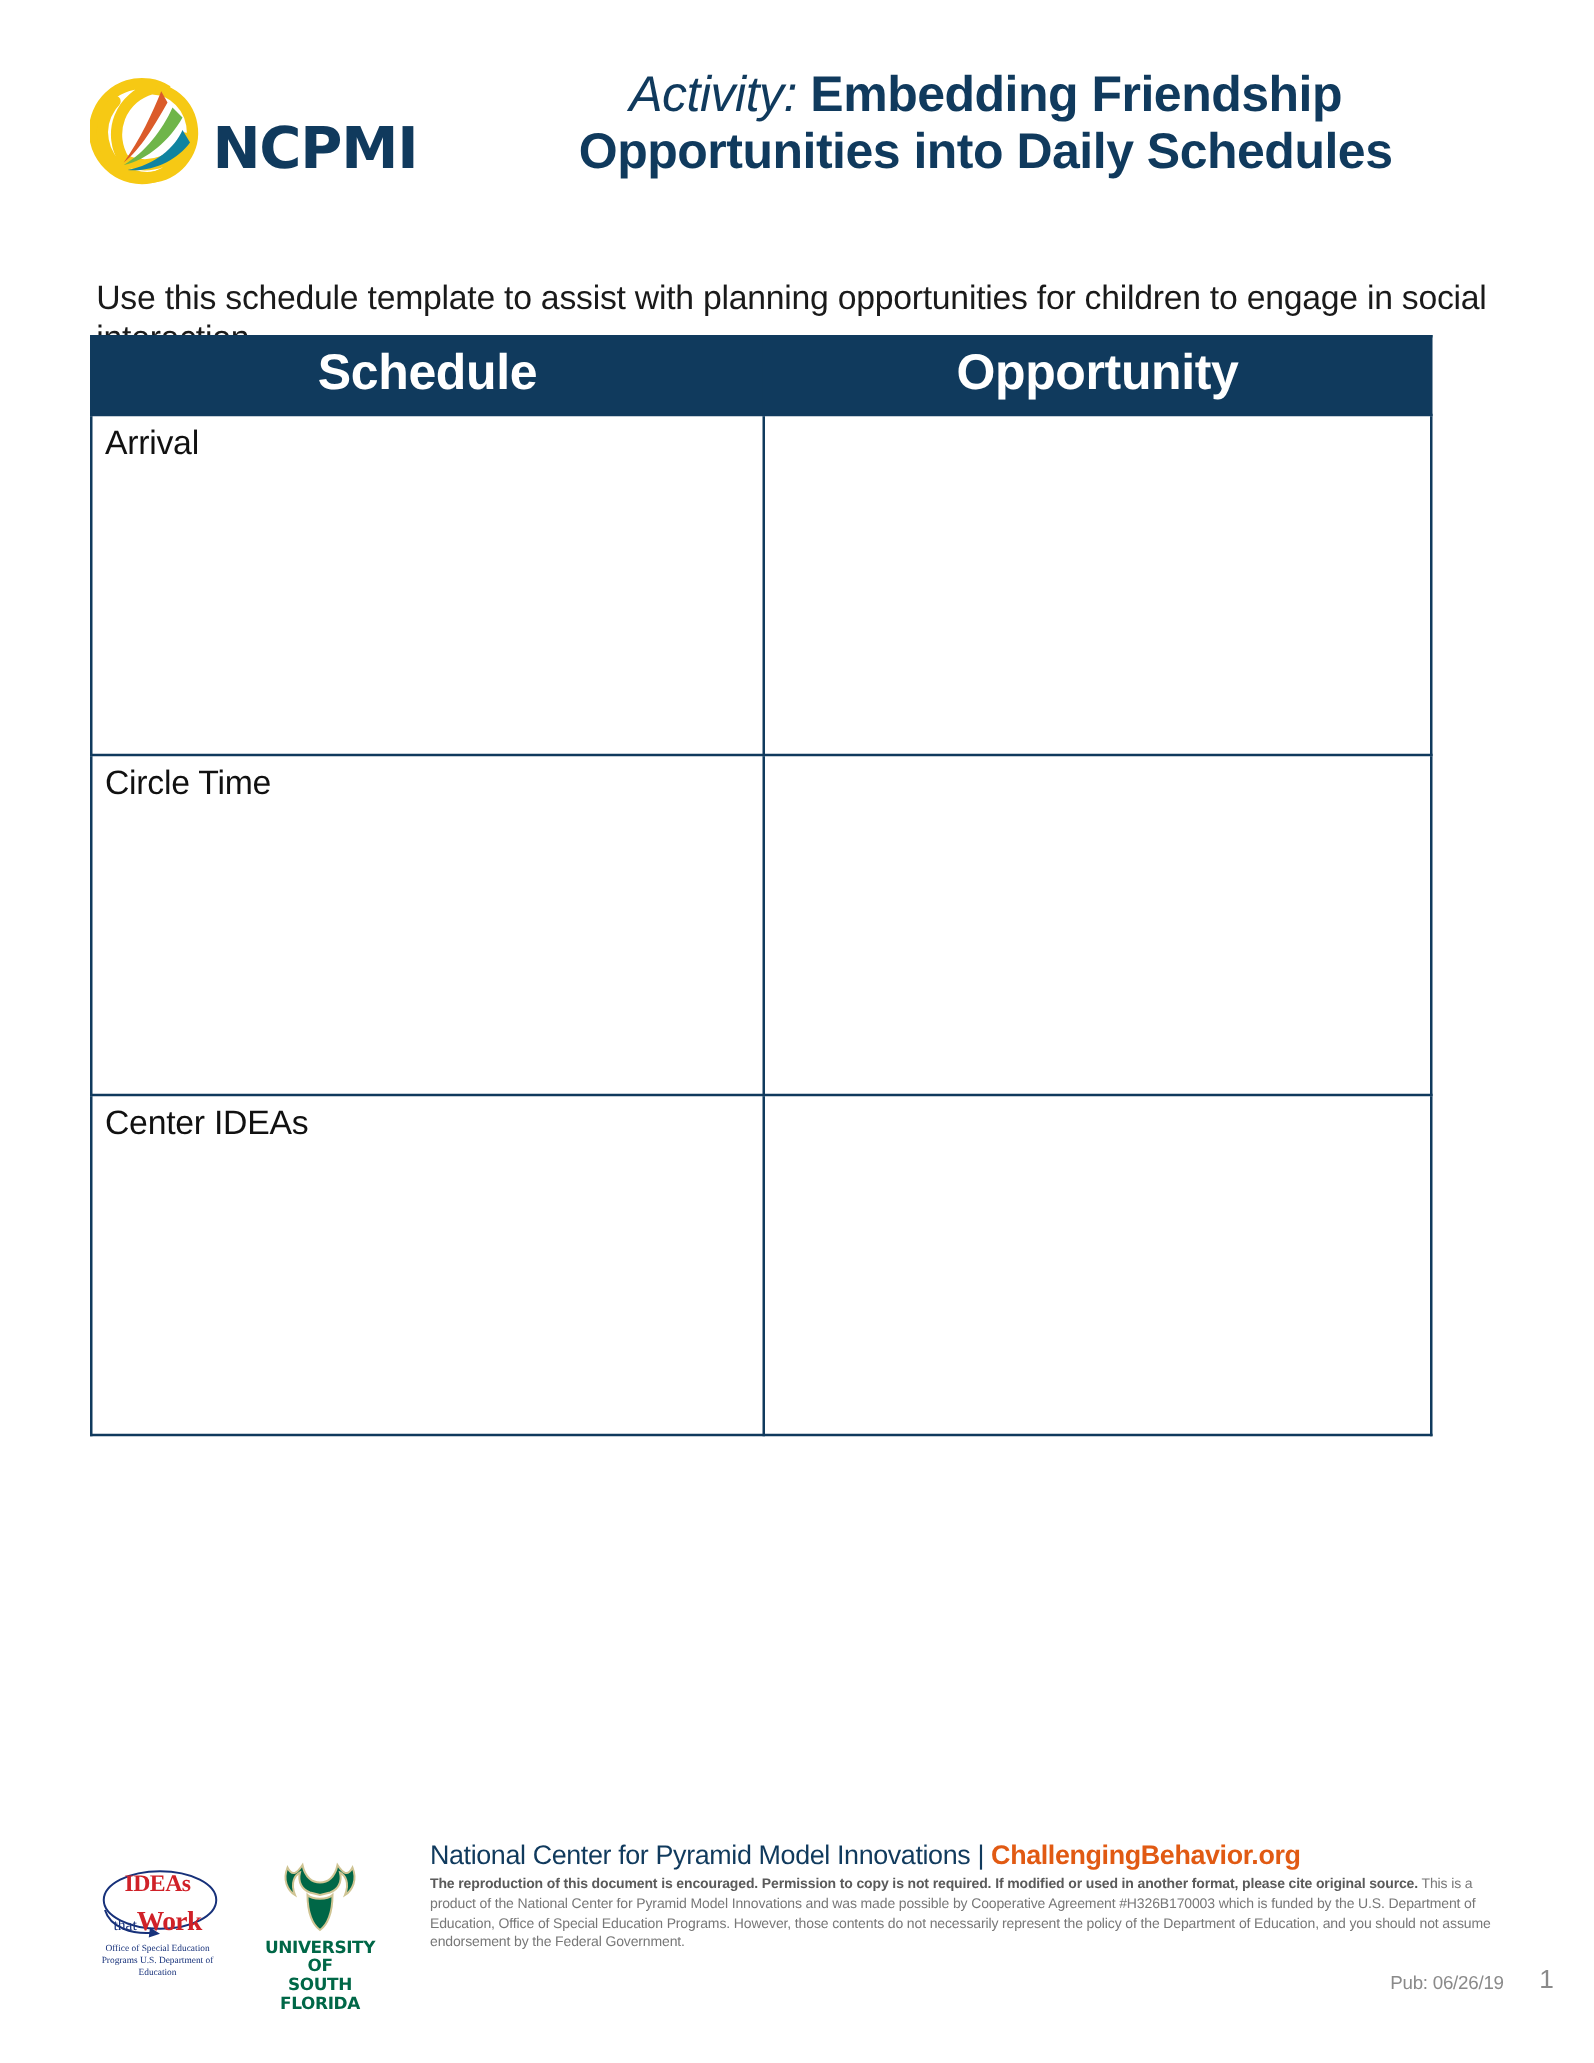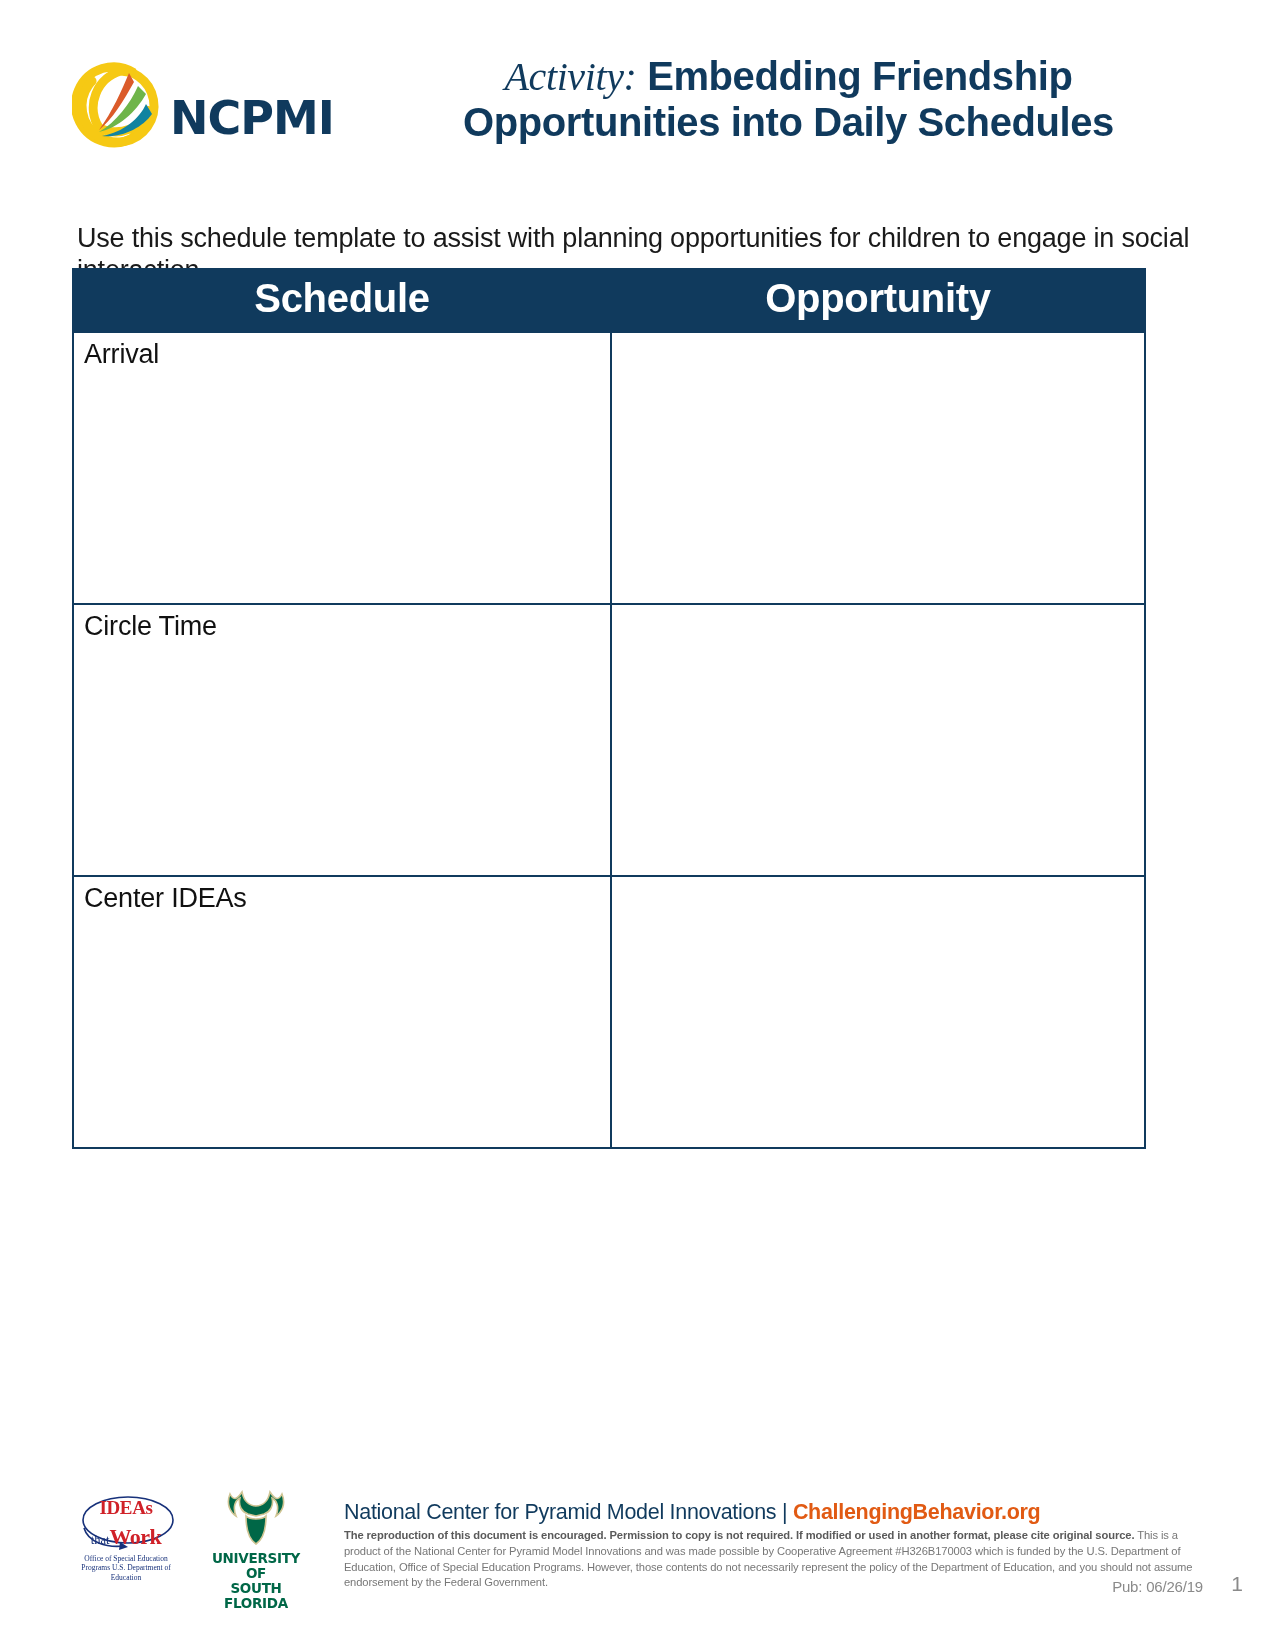--- a/index.html
+++ b/index.html
@@ -69,21 +69,21 @@
     color: #103A5D;
     font-size: 40px;
     line-height: 1.12;
     font-weight: bold;
     letter-spacing: -0.4px;
     font-family: "Liberation Sans", sans-serif;
   }
   .title-activity {
     font-weight: normal;
     font-style: italic;
-    font-family: Liberation Serif, serif;
+    font-family: Liberation Sans, sans-serif;
   }
 
   
   .intro {
     position: absolute;
     top: 222px;
     left: 77px;
     right: 72px;
     font-size: 27px;
     color: #1a1a1a;
@@ -214,21 +214,20 @@
   .footer-text {
     flex: 1 1 auto;
     padding-left: 10px;
   }
   .footer-title {
     font-size: 21.5px;
     color: #103A5D;
     letter-spacing: -0.3px;
     line-height: 1.15;
     font-family: "Liberation Sans", sans-serif;
-    margin-top: 28px;
   }
   .footer-url {
     color: #E15A13;
     font-weight: bold;
   }
   .footer-fine {
     margin-top: 3px;
     font-size: 11.2px;
     color: #777777;
     line-height: 1.42;

